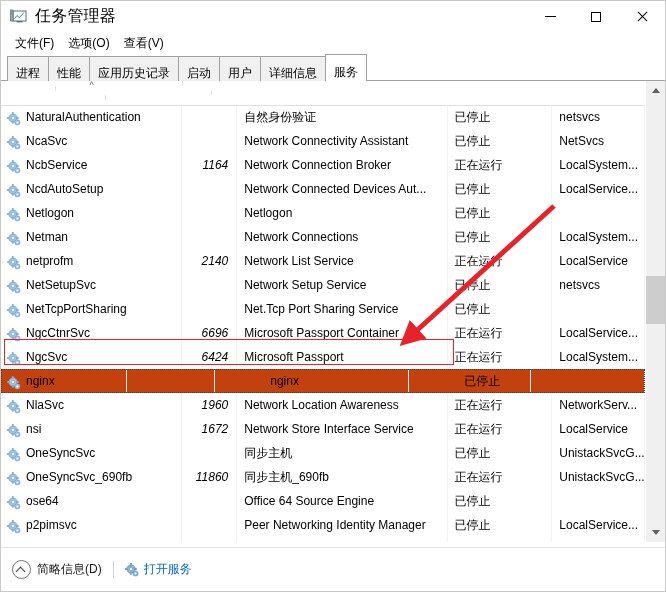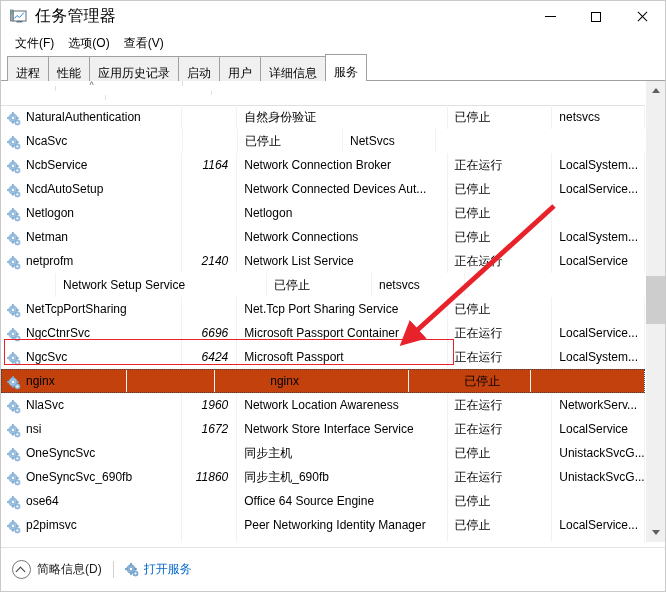--- a/index.html
+++ b/index.html
@@ -418,20 +418,21 @@
                 <rect x="5.2" y="0.5" width="1.6" height="1.8" fill="#9fc4e3" stroke="#6f9ec7" stroke-width="0.4"></rect>
                 <rect x="5.2" y="9.7" width="1.6" height="1.8" fill="#9fc4e3" stroke="#6f9ec7" stroke-width="0.4"></rect>
                 <rect x="0.5" y="5.2" width="1.8" height="1.6" fill="#9fc4e3" stroke="#6f9ec7" stroke-width="0.4"></rect>
                 <rect x="9.7" y="5.2" width="1.8" height="1.6" fill="#9fc4e3" stroke="#6f9ec7" stroke-width="0.4"></rect>
                 <circle cx="10.4" cy="10.4" r="2.6" fill="#9fc4e3" stroke="#6f9ec7" stroke-width="0.6"></circle>
                 <circle cx="10.4" cy="10.4" r="1" fill="#ffffff"></circle>
               </svg></span>
             <span>NcaSvc</span>
           </div>
           <div class="cell pid col-pid"></div>
+          <div class="cell col-desc">Network Connectivity Assistant</div>
           <div class="cell col-status">已停止</div>
           <div class="cell col-group">NetSvcs</div>
         </div>
         <div class="row">
           <div class="cell name col-name">
             <span class="svc-icon"><svg width="14" height="14" viewBox="0 0 14 14">
                 <circle cx="6" cy="6" r="4.2" fill="#9fc4e3" stroke="#6f9ec7" stroke-width="0.6"></circle>
                 <circle cx="6" cy="6" r="1.7" fill="#ffffff" stroke="#6f9ec7" stroke-width="0.6"></circle>
                 <rect x="5.2" y="0.5" width="1.6" height="1.8" fill="#9fc4e3" stroke="#6f9ec7" stroke-width="0.4"></rect>
                 <rect x="5.2" y="9.7" width="1.6" height="1.8" fill="#9fc4e3" stroke="#6f9ec7" stroke-width="0.4"></rect>
@@ -517,20 +518,33 @@
                 <circle cx="10.4" cy="10.4" r="1" fill="#ffffff"></circle>
               </svg></span>
             <span>netprofm</span>
           </div>
           <div class="cell pid col-pid">2140</div>
           <div class="cell col-desc">Network List Service</div>
           <div class="cell col-status">正在运行</div>
           <div class="cell col-group">LocalService</div>
         </div>
         <div class="row">
+          <div class="cell name col-name">
+            <span class="svc-icon"><svg width="14" height="14" viewBox="0 0 14 14">
+                <circle cx="6" cy="6" r="4.2" fill="#9fc4e3" stroke="#6f9ec7" stroke-width="0.6"></circle>
+                <circle cx="6" cy="6" r="1.7" fill="#ffffff" stroke="#6f9ec7" stroke-width="0.6"></circle>
+                <rect x="5.2" y="0.5" width="1.6" height="1.8" fill="#9fc4e3" stroke="#6f9ec7" stroke-width="0.4"></rect>
+                <rect x="5.2" y="9.7" width="1.6" height="1.8" fill="#9fc4e3" stroke="#6f9ec7" stroke-width="0.4"></rect>
+                <rect x="0.5" y="5.2" width="1.8" height="1.6" fill="#9fc4e3" stroke="#6f9ec7" stroke-width="0.4"></rect>
+                <rect x="9.7" y="5.2" width="1.8" height="1.6" fill="#9fc4e3" stroke="#6f9ec7" stroke-width="0.4"></rect>
+                <circle cx="10.4" cy="10.4" r="2.6" fill="#9fc4e3" stroke="#6f9ec7" stroke-width="0.6"></circle>
+                <circle cx="10.4" cy="10.4" r="1" fill="#ffffff"></circle>
+              </svg></span>
+            <span>NetSetupSvc</span>
+          </div>
           <div class="cell pid col-pid"></div>
           <div class="cell col-desc">Network Setup Service</div>
           <div class="cell col-status">已停止</div>
           <div class="cell col-group">netsvcs</div>
         </div>
         <div class="row">
           <div class="cell name col-name">
             <span class="svc-icon"><svg width="14" height="14" viewBox="0 0 14 14">
                 <circle cx="6" cy="6" r="4.2" fill="#9fc4e3" stroke="#6f9ec7" stroke-width="0.6"></circle>
                 <circle cx="6" cy="6" r="1.7" fill="#ffffff" stroke="#6f9ec7" stroke-width="0.6"></circle>

